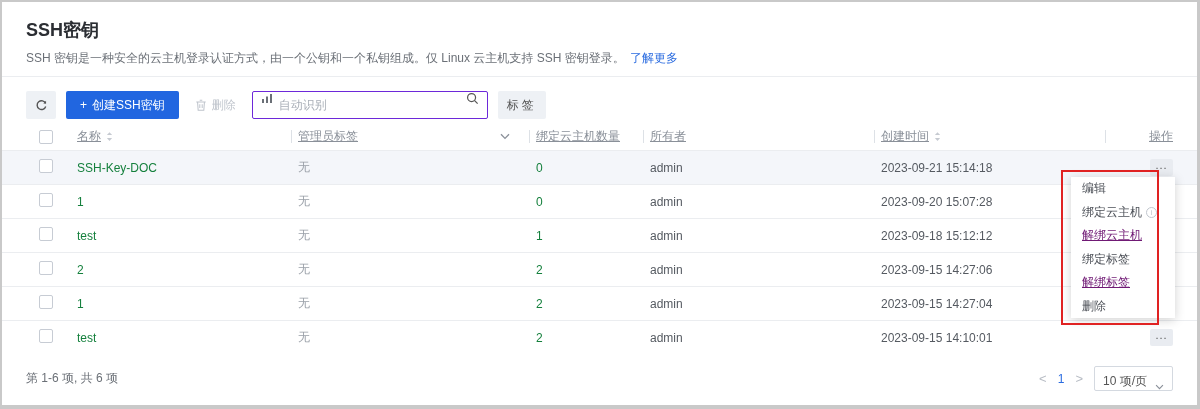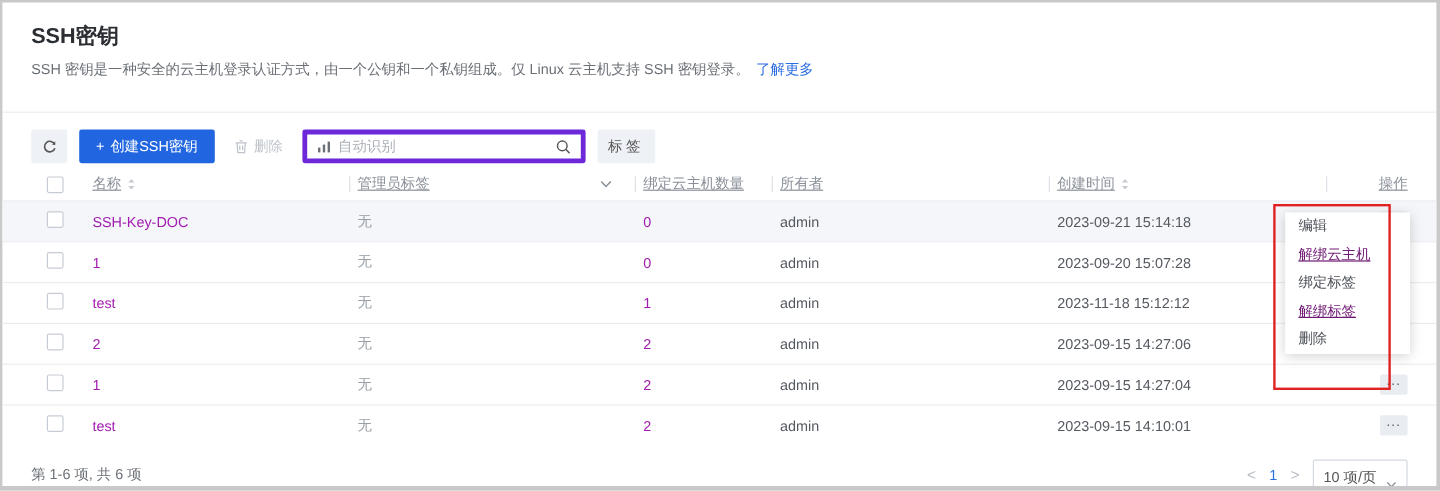--- a/index.html
+++ b/index.html
@@ -4,51 +4,51 @@
 <style>
   * { margin:0; padding:0; box-sizing:border-box; }
   html,body { background:#e8e8e8; }
   body { font-family:"Liberation Sans","DejaVu Sans",sans-serif; }
   .frame{
     position:relative; width:1200px; height:409px; background:#fff;
     border:2px solid #c9c9c9; border-right-width:3px; border-bottom-width:4px;
     overflow:hidden; font-size:12px; color:#40434a;
   }
   
-  .page-head{ padding:16px 24px 0 24px; height:92px; border-bottom:1px solid #ebedf0; }
+  .page-head{ padding:16px 24px 0 24px; height:75px; border-bottom:1px solid #ebedf0; }
   .page-title{ font-size:18px; font-weight:bold; color:#2b2e33; }
   .page-sub{ margin-top:8px; font-size:12px; color:#6b7077; }
   .page-sub a{ color:#2b6ce0; text-decoration:none; margin-left:2px; }
   
   .toolbar{ display:flex; align-items:center; padding:14px 24px 4px 24px; gap:10px; }
   .btn{ height:28px; display:inline-flex; align-items:center; justify-content:center;
         border:none; border-radius:2px; font-size:12px; cursor:pointer; background:none;
         font-family:inherit; }
   .btn-icon{ width:30px; background:#eef1f5; color:#555; }
   .btn-primary{ background:#2166e0; color:#fff; padding:0 14px; gap:5px; }
   .btn-text{ color:#bfc4cc; padding:0 6px; gap:5px; cursor:default; }
   .btn-grey{ background:#eef1f5; color:#555; padding:0 9px; letter-spacing:3px; }
-  .search{ display:flex; align-items:center; width:236px; height:28px;
-           border:4px solid #6d28d9; border-radius:2px; background:#fff; padding:0 8px; gap:6px; }
+  .search{ display:flex; width:236px; height:28px;
+           border:1px solid #6d28d9; border-radius:2px; background:#fff; padding:0 8px; gap:6px; }
   .search input{ flex:1; border:none; outline:none; font-size:12px; color:#444;
                  font-family:inherit; background:transparent; min-width:0; }
   .search input::placeholder{ color:#aab0b8; }
   
   .grid-row{ display:grid; grid-template-columns:51px 221px 238px 114px 231px 224px 1fr;
              padding:0 24px; align-items:center; }
   .thead{ height:27px; color:#8a9099; }
   .th{ position:relative; display:flex; align-items:center; gap:5px; height:100%;text-decoration:underline; }
   .th.hasdiv::before{ content:""; position:absolute; left:-7px; top:7px; width:1px; height:13px; background:#dde1e6; }
   .th-last::before{ left:0 !important; }
   .th-right{ justify-content:flex-end; }
   .th-between{ justify-content:space-between; padding-right:26px; }
   .trow{ height:34px; border-top:1px solid #ebedf0; }
   .trow:last-of-type{ border-bottom:1px solid #ebedf0; }
   .trow.hl{ background:#f4f6fa; }
-  .cell-link{ color:#a21caf; text-decoration:none; cursor:pointer; }
+  .cell-link{ color:#15803d; text-decoration:none; cursor:pointer; }
   .cell-grey{ color:#9aa0a8; }
   .cell-dark{ color:#555a61; }
   .cell-act{ display:flex; justify-content:flex-end; }
   .cb{ width:14px; height:14px; border:1px solid #c7ccd4; border-radius:2px; background:#fff;
        display:inline-block; margin-left:13px; cursor:pointer; }
   .cb-plain{ margin-left:13px; }
   .more-btn{ width:23px; height:17px; background:#e9ecf1; border:none; border-radius:2px;
              color:#555; font-size:11px; line-height:9px; letter-spacing:1px; cursor:pointer;
              display:inline-flex; align-items:center; justify-content:center; padding-bottom:5px;}
   
@@ -187,21 +187,21 @@
         <button class="more-btn">...</button>
       </div>
   </div>
 
   <div class="grid-row trow">
     <div><span class="cb"></span></div>
     <a href="#" class="cell-link">test</a>
     <span class="cell-grey">无</span>
     <a href="#" class="cell-link">1</a>
     <span class="cell-dark">admin</span>
-    <span class="cell-dark">2023-11-18 15:12:12</span>
+    <span class="cell-dark">2023-09-18 15:12:12</span>
     <div class="cell-act">
         <button class="more-btn">...</button>
       </div>
   </div>
 
   <div class="grid-row trow">
     <div><span class="cb"></span></div>
     <a href="#" class="cell-link">2</a>
     <span class="cell-grey">无</span>
     <a href="#" class="cell-link">2</a>
@@ -250,20 +250,24 @@
             </svg>
         </span>
       </div>
     </div>
   </div>
 
   <div class="ctx-menu">
     <div class="ctx-item">
       <span>编辑</span>
     </div>
+    <div class="ctx-item">
+      <span>绑定云主机</span>
+      <i class="info-i">i</i>
+    </div>
     <div class="ctx-item disabled">
       <span>解绑云主机</span>
     </div>
     <div class="ctx-item">
       <span>绑定标签</span>
     </div>
     <div class="ctx-item disabled">
       <span>解绑标签</span>
     </div>
     <div class="ctx-item">

